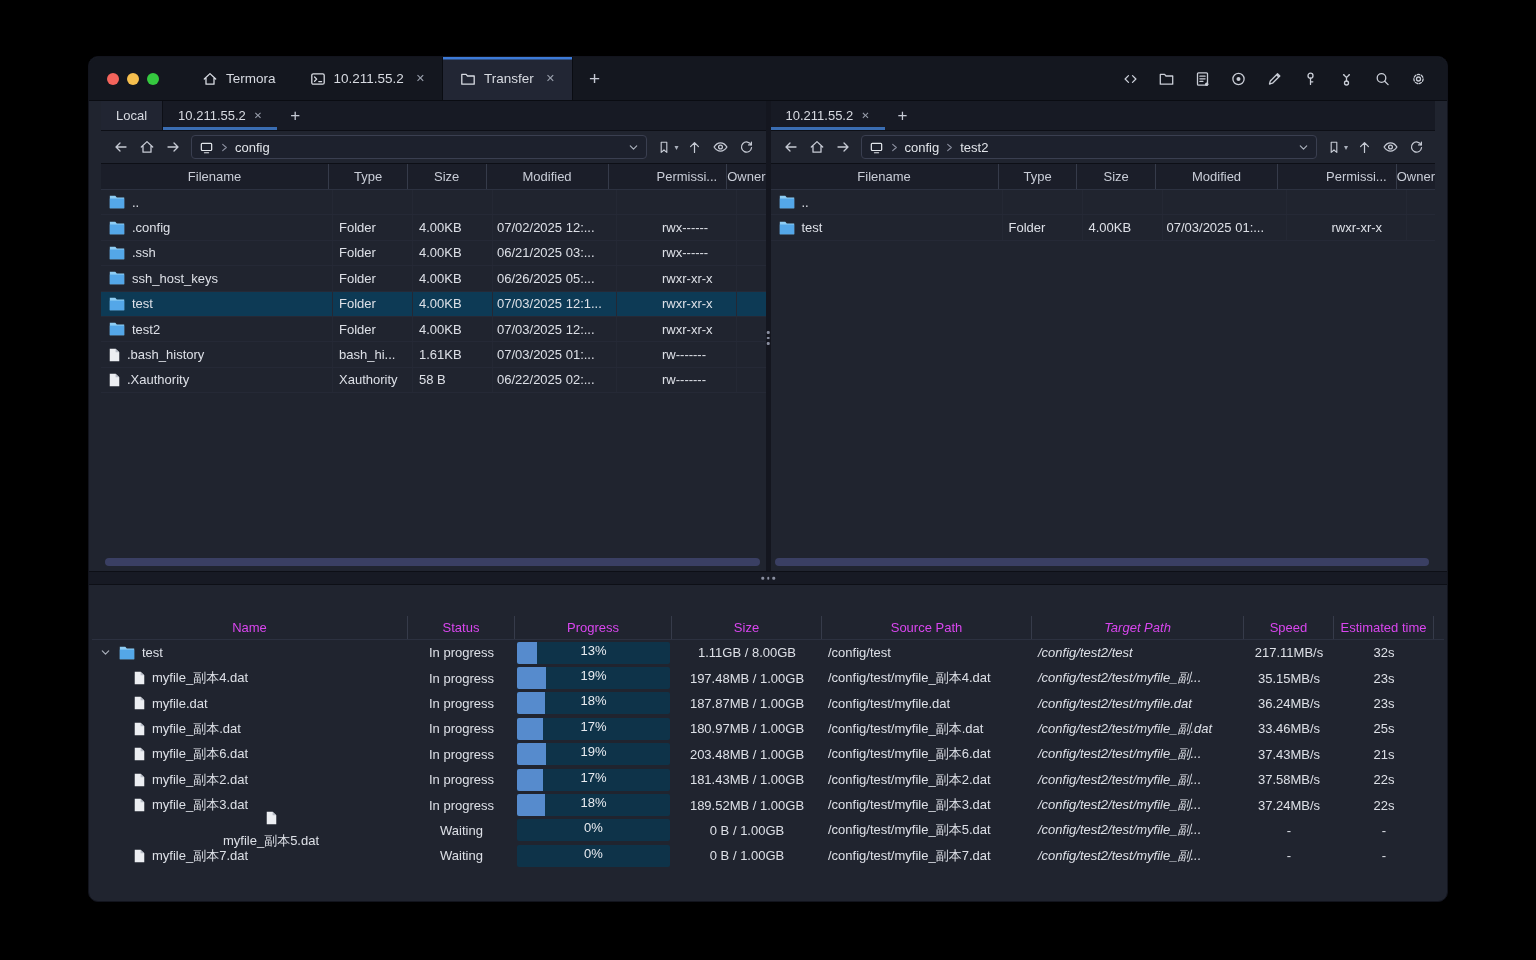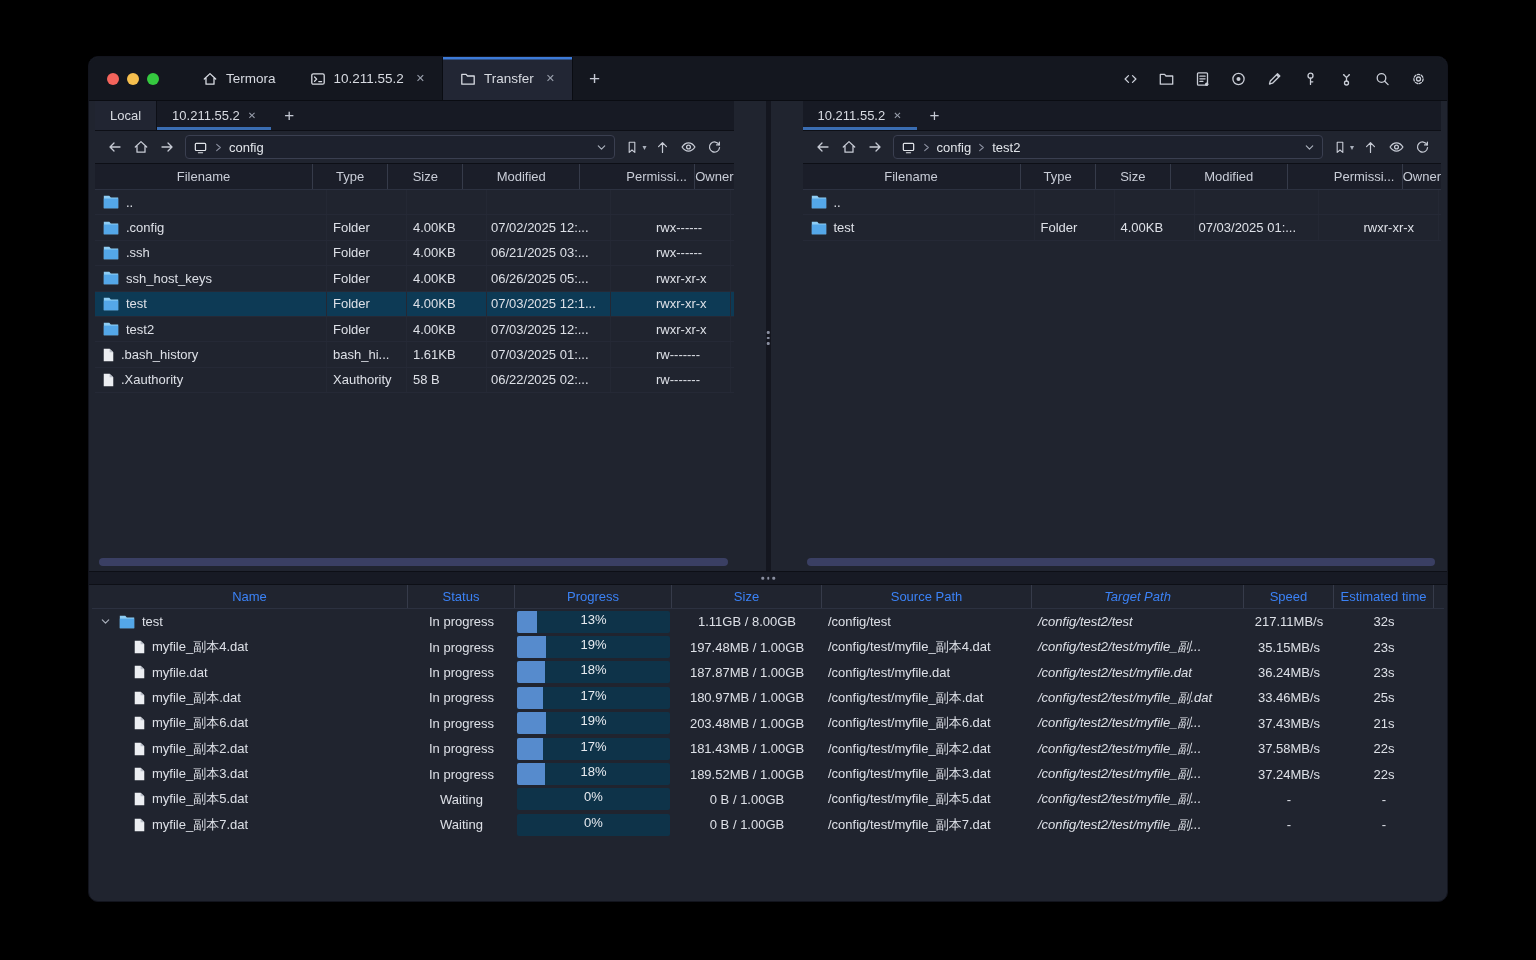--- a/index.html
+++ b/index.html
@@ -20,21 +20,21 @@
   .ttab.active { background:#222634; box-shadow:inset 0 2.5px 0 #3d7bd8;
     border-left:1px solid #0a0c12; border-right:1px solid #0a0c12; }
   .tclose { font-size:11px; color:#9aa0ad; margin-left:4px; }
   .tnew { display:flex; align-items:center; padding:0 16px; color:#c6cad4; font-size:19px; }
   .tb-actions { margin-left:auto; display:flex; align-items:center; gap:19px;
     padding-right:20px; color:#c9cdd6; }
   .ic { display:inline-flex; align-items:center; justify-content:center; }
   .ic svg { stroke:currentColor; fill:none; stroke-width:1.3; stroke-linecap:round; stroke-linejoin:round; }
 
   
-  .main { position:absolute; top:44px; left:0; right:0; height:470px; display:flex; padding:0 6px;gap:32px; }
+  .main { position:absolute; top:44px; left:0; right:0; height:470px; display:flex; padding:0 12px; }
   .vsplit { width:5px; background:#14161f; position:relative; }
   .vdots { position:absolute; left:50%; top:230px; transform:translateX(-50%);
     display:flex; flex-direction:column; gap:3px; }
   .vdots i, .hdots i { width:2.5px; height:2.5px; border-radius:50%; background:#8a8fa0; display:block; }
 
   .fpanel { flex:1 1 0; min-width:0; display:flex; flex-direction:column; }
   .ptabs { height:30px; display:flex; align-items:stretch; background:#171a24; border-bottom:1px solid #0d0f16; }
   .ptab { display:flex; align-items:center; padding:0 15px; font-size:13px; color:#d8dbe2; }
   .ptab.boxed { background:#212532; border-right:1px solid #0d0f16; }
   .ptab.active { box-shadow:inset 0 -3px 0 #3a6db2; }
@@ -74,22 +74,22 @@
 
   
   .hsplit { position:absolute; top:514px; left:0; right:0; height:14px; background:#171a24;
     border-top:1px solid #0d0f16; border-bottom:1px solid #0d0f16; }
   .hdots { position:absolute; top:50%; left:50%; transform:translate(-50%,-50%);
     display:flex; gap:3px; }
 
   
   .transfer { position:absolute; top:528px; left:0; right:0; bottom:0; padding:0 3px;
     display:flex; flex-direction:column; }
-  .thead { display:flex; height:24px; line-height:23px; font-size:13px; color:#3b82f6;
-    border-bottom:1px solid #2c3140; }
+  .thead { display:flex; height:24px; line-height:23px; font-size:13px; color:#d946ef;
+    border-bottom:1px solid #2c3140;margin-top:31px; }
   .thead .c { text-align:center; border-right:1px solid #363b4a; }
   .trow { display:flex; height:25.4px; align-items:center; font-size:13px; color:#dde0e7; }
   .t-name { width:316px; display:flex; align-items:center; gap:7px; overflow:hidden; white-space:nowrap; }
   .t-status { width:107px; text-align:center; }
   .t-prog { width:157px; }
   .t-size { width:150px; text-align:center; }
   .t-src { width:210px; padding-left:6px; overflow:hidden; white-space:nowrap; }
   .t-tgt { width:212px; padding-left:6px; overflow:hidden; white-space:nowrap;font-style:italic; }
   .t-speed { width:90px; text-align:center; }
   .t-eta { width:100px; text-align:center; }
@@ -768,21 +768,21 @@
     </div>
     <div class="t-size">189.52MB / 1.00GB</div>
     <div class="t-src">/config/test/myfile_副本3.dat</div>
     <div class="t-tgt">/config/test2/test/myfile_副...</div>
     <div class="t-speed">37.24MB/s</div>
     <div class="t-eta">22s</div>
     <div class="t-end"></div>
   </div>
 
   <div class="trow is-file">
-    <div class="t-name" style="padding-left: 42px;">
+    <div class="t-name" style="padding-left: 42px; flex-direction: column;">
 
       <span class="ic file-i">
         <svg width="11" height="14" viewBox="0 0 12 15">
                 <path fill="#eceef2" stroke="none" d="M.8.8h6.4l4 3.8v9.6H.8z"></path>
                 <path fill="#b9bec8" stroke="none" d="M7.2.8l4 3.8h-4z"></path>
               </svg>
       </span>
       <span>myfile_副本5.dat</span>
     </div>
     <div class="t-status">Waiting</div>

